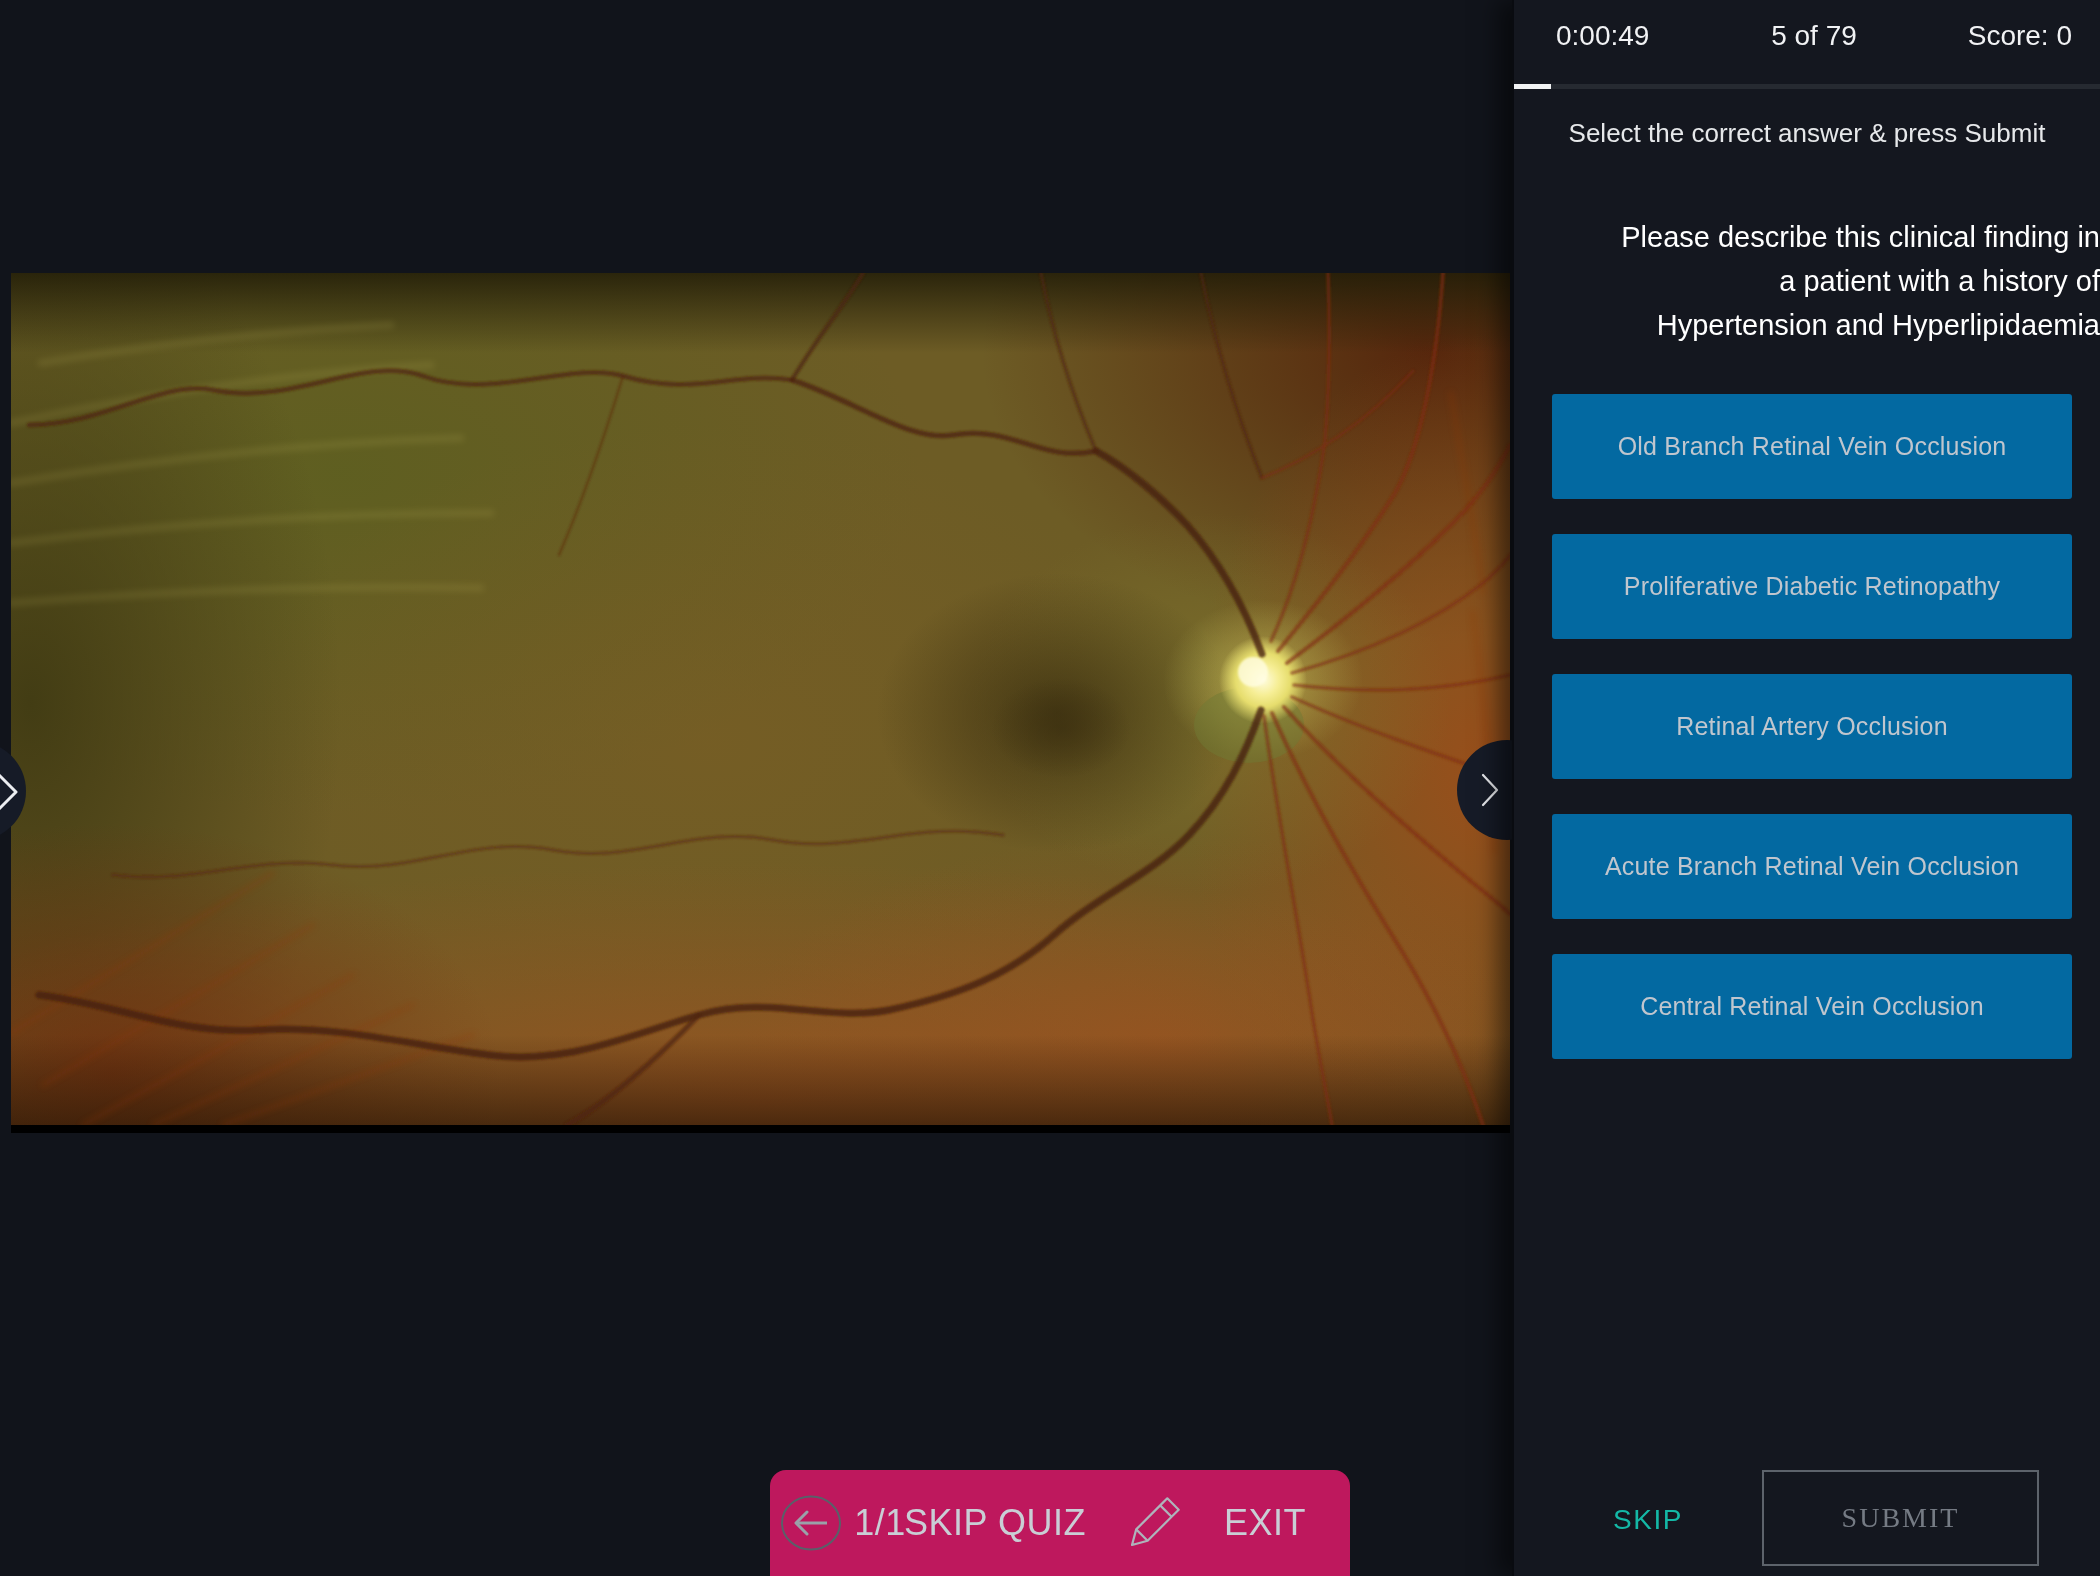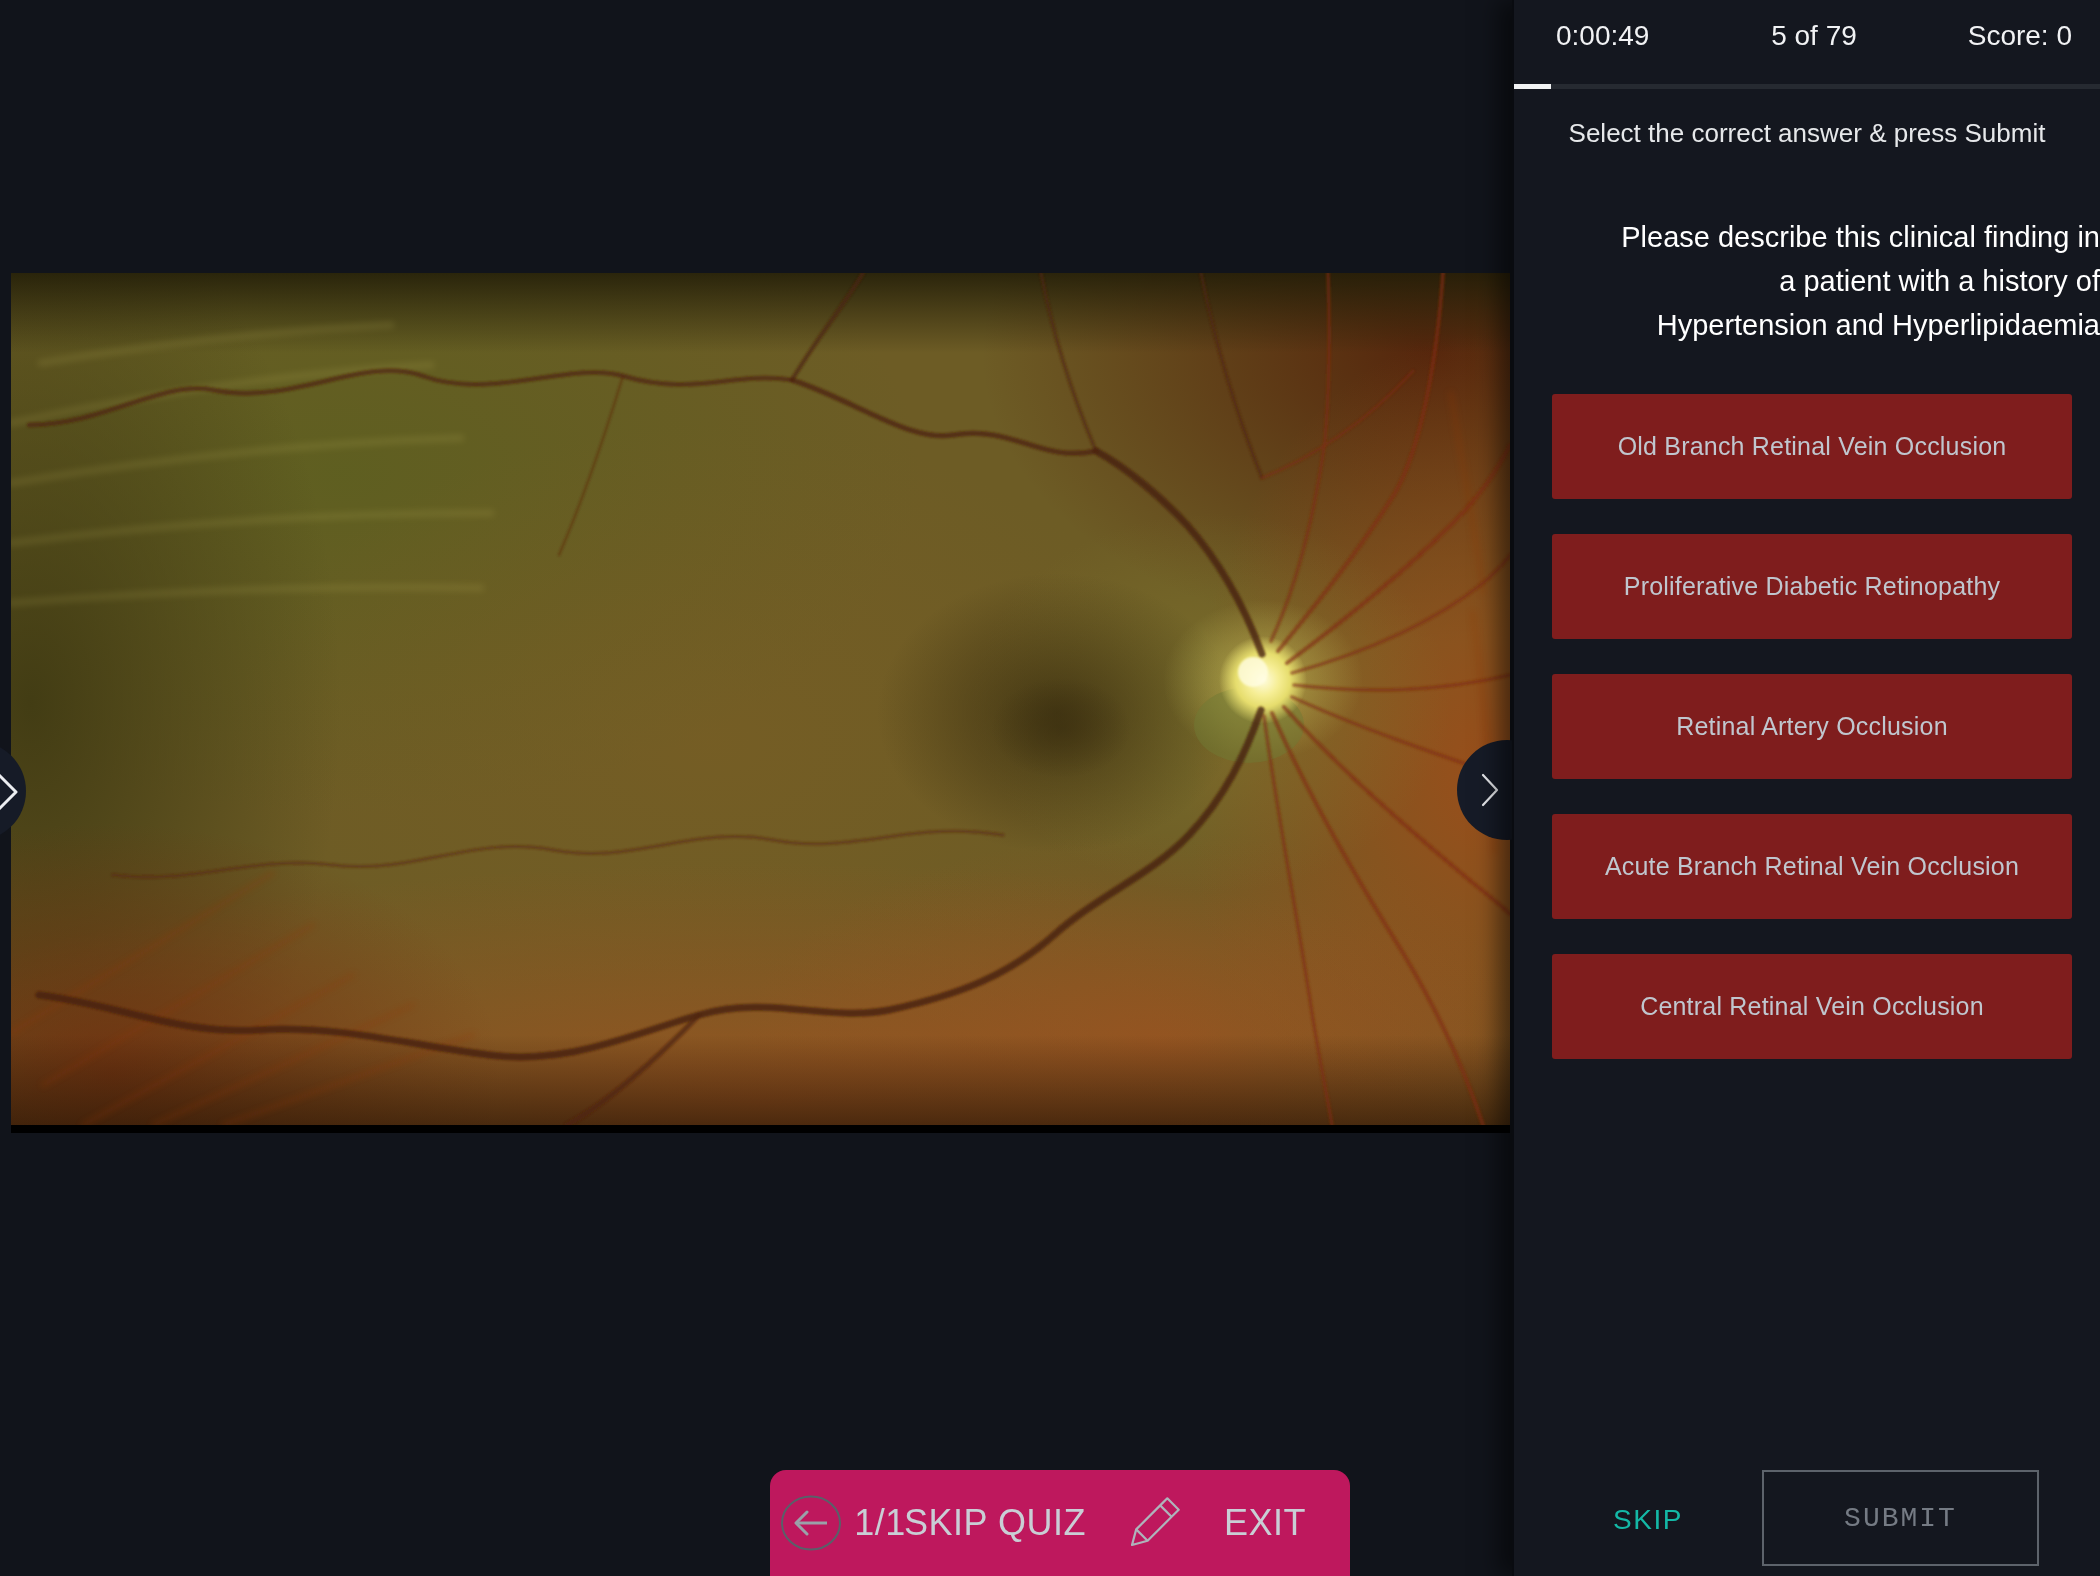--- a/index.html
+++ b/index.html
@@ -36,29 +36,29 @@
     align-items:center;padding:0 28px 0 42px;color:#f1f2f4;font-size:28px;}
   .sb-header .h-left{flex:1;text-align:left;}
   .sb-header .h-center{flex:1;text-align:center;}
   .sb-header .h-right{flex:1;text-align:right;}
   .progress-track{position:absolute;top:84px;left:0;right:0;height:5px;background:#262a31;}
   .progress-fill{height:100%;background:#f2f3f4;}
   .instruction{position:absolute;top:110px;left:0;right:0;text-align:center;
     color:#e6e8ea;font-size:26px;line-height:46px;}
   .question{position:absolute;top:215px;left:0;right:0;text-align:right;color:#ffffff;}
   .q-line{font-size:29px;line-height:44px;white-space:nowrap;}
-  .option{position:absolute;left:38px;width:520px;height:105px;background:#7f1d1d;
+  .option{position:absolute;left:38px;width:520px;height:105px;background:#0369a1;
     border-radius:3px;display:flex;align-items:center;justify-content:center;
     color:#c0c6ce;font-size:25px;letter-spacing:.2px;cursor:pointer;text-align:center;}
   .skip-label{position:absolute;left:84px;top:1494px;width:100px;text-align:center;
     color:#14b8a6;font-size:28px;line-height:52px;letter-spacing:1.5px;cursor:pointer;}
   .submit-btn{position:absolute;left:248px;top:1470px;width:277px;height:96px;
     background:transparent;border:2px solid #5d636b;color:#757b84;font-size:28px;
     letter-spacing:2px;display:flex;align-items:center;justify-content:center;
-    font-family:Liberation Mono, monospace;cursor:pointer;}
+    font-family:Liberation Serif, serif;cursor:pointer;}
 </style>
 </head>
 <body>
 
 <div class="stage">
 
   <div class="main">
 
     <div class="fundus-wrap">
       <svg viewBox="0 0 1499 852" width="1499" height="852">

